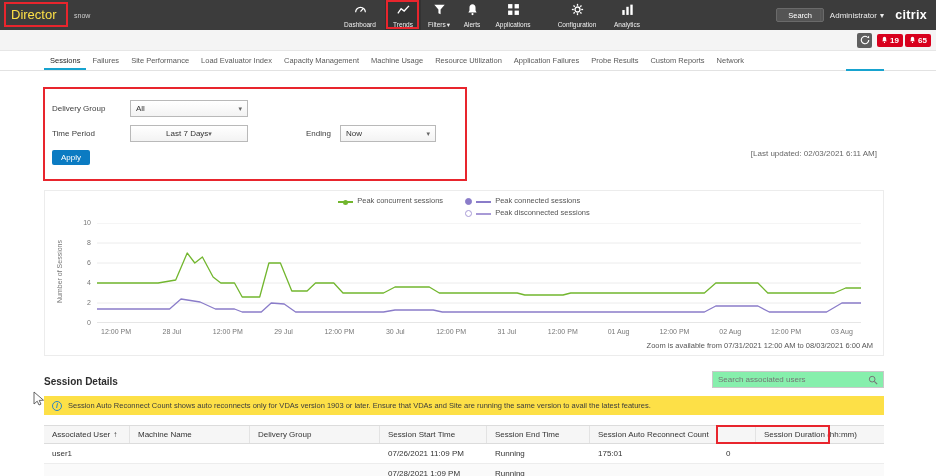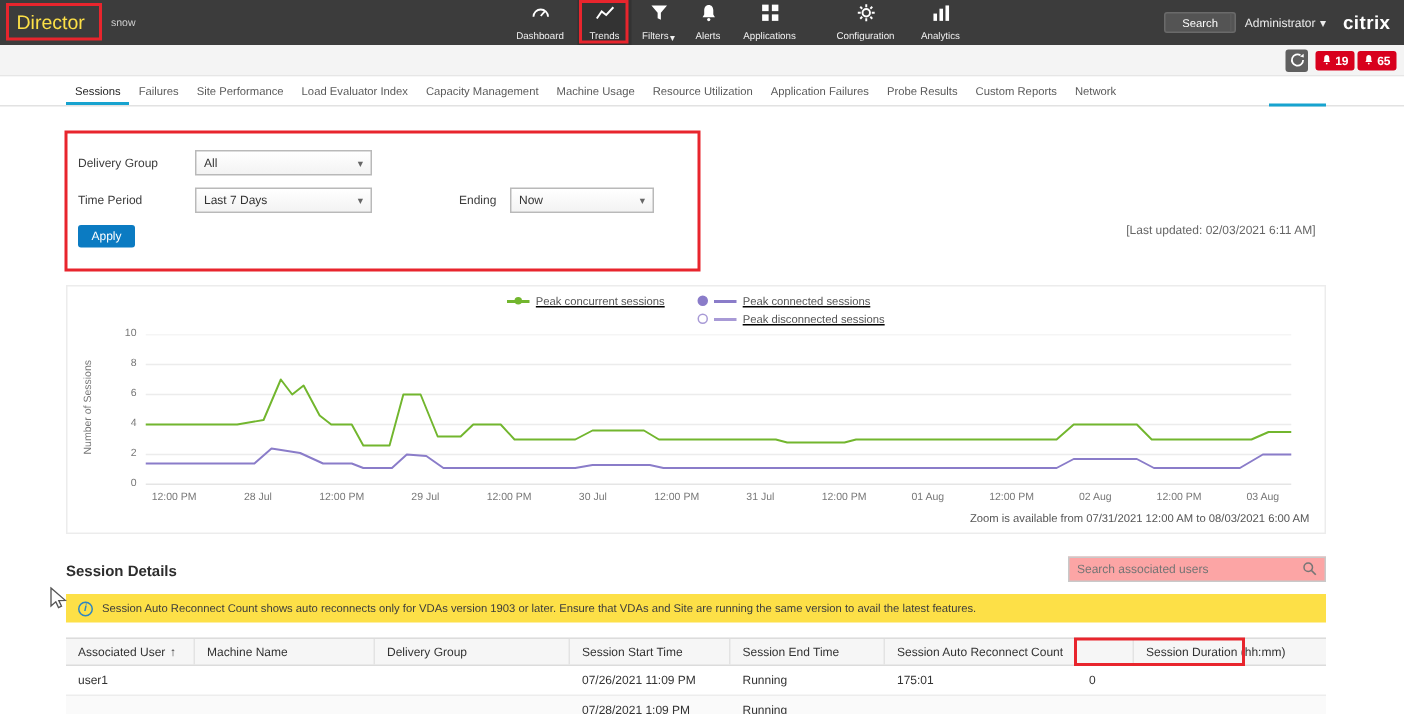--- a/index.html
+++ b/index.html
@@ -37,48 +37,48 @@
   .tab.active{color:#1f1f1f;box-shadow:inset 0 -2px 0 #17a3cf;}
   .tab-right-indicator{position:absolute;right:52px;bottom:-1px;width:38px;height:2px;background:#17a3cf;}
 
   
   .filter-panel{position:absolute;top:88px;left:44px;width:422px;height:92px;background:#fff;}
   .flabel{position:absolute;font-size:8px;color:#3c3c3c;}
   .fl-delivery{left:8px;top:16px;}.fl-period{left:8px;top:41px;}.fl-ending{left:262px;top:41px;}
   .dropdown{position:absolute;height:17px;border:1px solid #b9b9b9;background:linear-gradient(#ffffff,#f3f3f3);
             display:flex;align-items:center;justify-content:space-between;padding:0 5px;font-size:8px;color:#333;cursor:pointer;}
   .dd-delivery{left:86px;top:12px;width:118px;}
-  .dd-period{left:86px;top:37px;width:118px;}
+  .dd-period{left:86px;top:37px;width:118px;justify-content:center;}
   .dd-ending{left:296px;top:37px;width:96px;}
   .dd-caret{font-size:7px;color:#666;}
   .apply-btn{position:absolute;left:8px;top:62px;width:38px;height:15px;background:#0b7bc2;border:none;border-radius:2px;
              color:#fff;font-size:8px;font-family:inherit;cursor:pointer;}
   .last-updated{position:absolute;top:149px;right:59px;font-size:8px;color:#666;}
 
   
   .chart-card{position:absolute;top:190px;left:44px;width:840px;height:166px;border:1px solid #ececec;background:#fff;}
   .legend{position:absolute;top:5px;left:0;right:0;display:flex;justify-content:center;gap:22px;align-items:flex-start;}
-  .legend-item{display:flex;align-items:center;gap:4px;text-decoration:underline;}
+  .legend-item{display:flex;align-items:flex-end;gap:4px;}
   .legend-col{display:flex;flex-direction:column;gap:3px;}
   .legend-label{font-size:7.5px;color:#555;white-space:nowrap;}
   .lm-wrap{position:relative;width:15px;height:6px;display:inline-block;}
   .lm-line{position:absolute;left:0;top:2px;width:15px;height:2px;background:#888;}
   .lm-dot{position:absolute;left:5px;top:0.5px;width:5px;height:5px;border-radius:50%;background:#888;}
   .lm-radio{width:7px;height:7px;border:1px solid #888;border-radius:50%;display:inline-block;background:#fff;cursor:pointer;}
   .chart-ylabel{position:absolute;left:-36px;top:77px;width:100px;text-align:center;font-size:7px;color:#777;transform:rotate(-90deg);}
   .ytick{position:absolute;left:14px;width:32px;text-align:right;font-size:7px;color:#777;}
   .plot{position:absolute;left:52px;top:32px;width:764px;height:100px;}
   .plot svg{position:absolute;left:0;top:0;}
   .xticks{position:absolute;left:52px;top:137px;width:764px;height:10px;}
   .xtick{position:absolute;transform:translateX(-50%);font-size:7px;color:#777;white-space:nowrap;}
   .zoom-note{position:absolute;right:10px;top:150px;font-size:7.5px;color:#555;}
 
   
   .section-title{position:absolute;top:376px;left:44px;font-size:10px;font-weight:bold;color:#2d2d2d;}
-  .assoc-search{position:absolute;top:371px;right:52px;width:172px;height:17px;border:1px solid #c9c9c9;background:#fca5a5;
+  .assoc-search{position:absolute;top:371px;right:52px;width:172px;height:17px;border:1px solid #c9c9c9;background:#86efac;
                 display:flex;align-items:center;padding:0 5px;gap:4px;}
   .assoc-search input{flex:1;border:none;outline:none;font-size:8px;font-family:inherit;color:#333;background:transparent;}
   .info-banner{position:absolute;top:396px;left:44px;width:840px;height:19px;background:#fde047;display:flex;align-items:center;
                gap:6px;padding:0 8px;font-size:7.5px;color:#3c3c3c;}
   .info-icon{flex:0 0 auto;width:10px;height:10px;border:1px solid #2f86c2;border-radius:50%;color:#2f86c2;font-size:7px;
              font-style:italic;font-weight:bold;display:flex;align-items:center;justify-content:center;}
 
   .table{position:absolute;top:425px;left:44px;width:840px;font-size:8px;color:#333;}
   .thead{display:flex;height:19px;background:#f6f6f6;border-top:1px solid #dcdcdc;border-bottom:1px solid #dcdcdc;align-items:stretch;}
   .th{padding-left:8px;display:flex;align-items:center;gap:3px;border-right:1px solid #e3e3e3;cursor:pointer;white-space:nowrap;}

